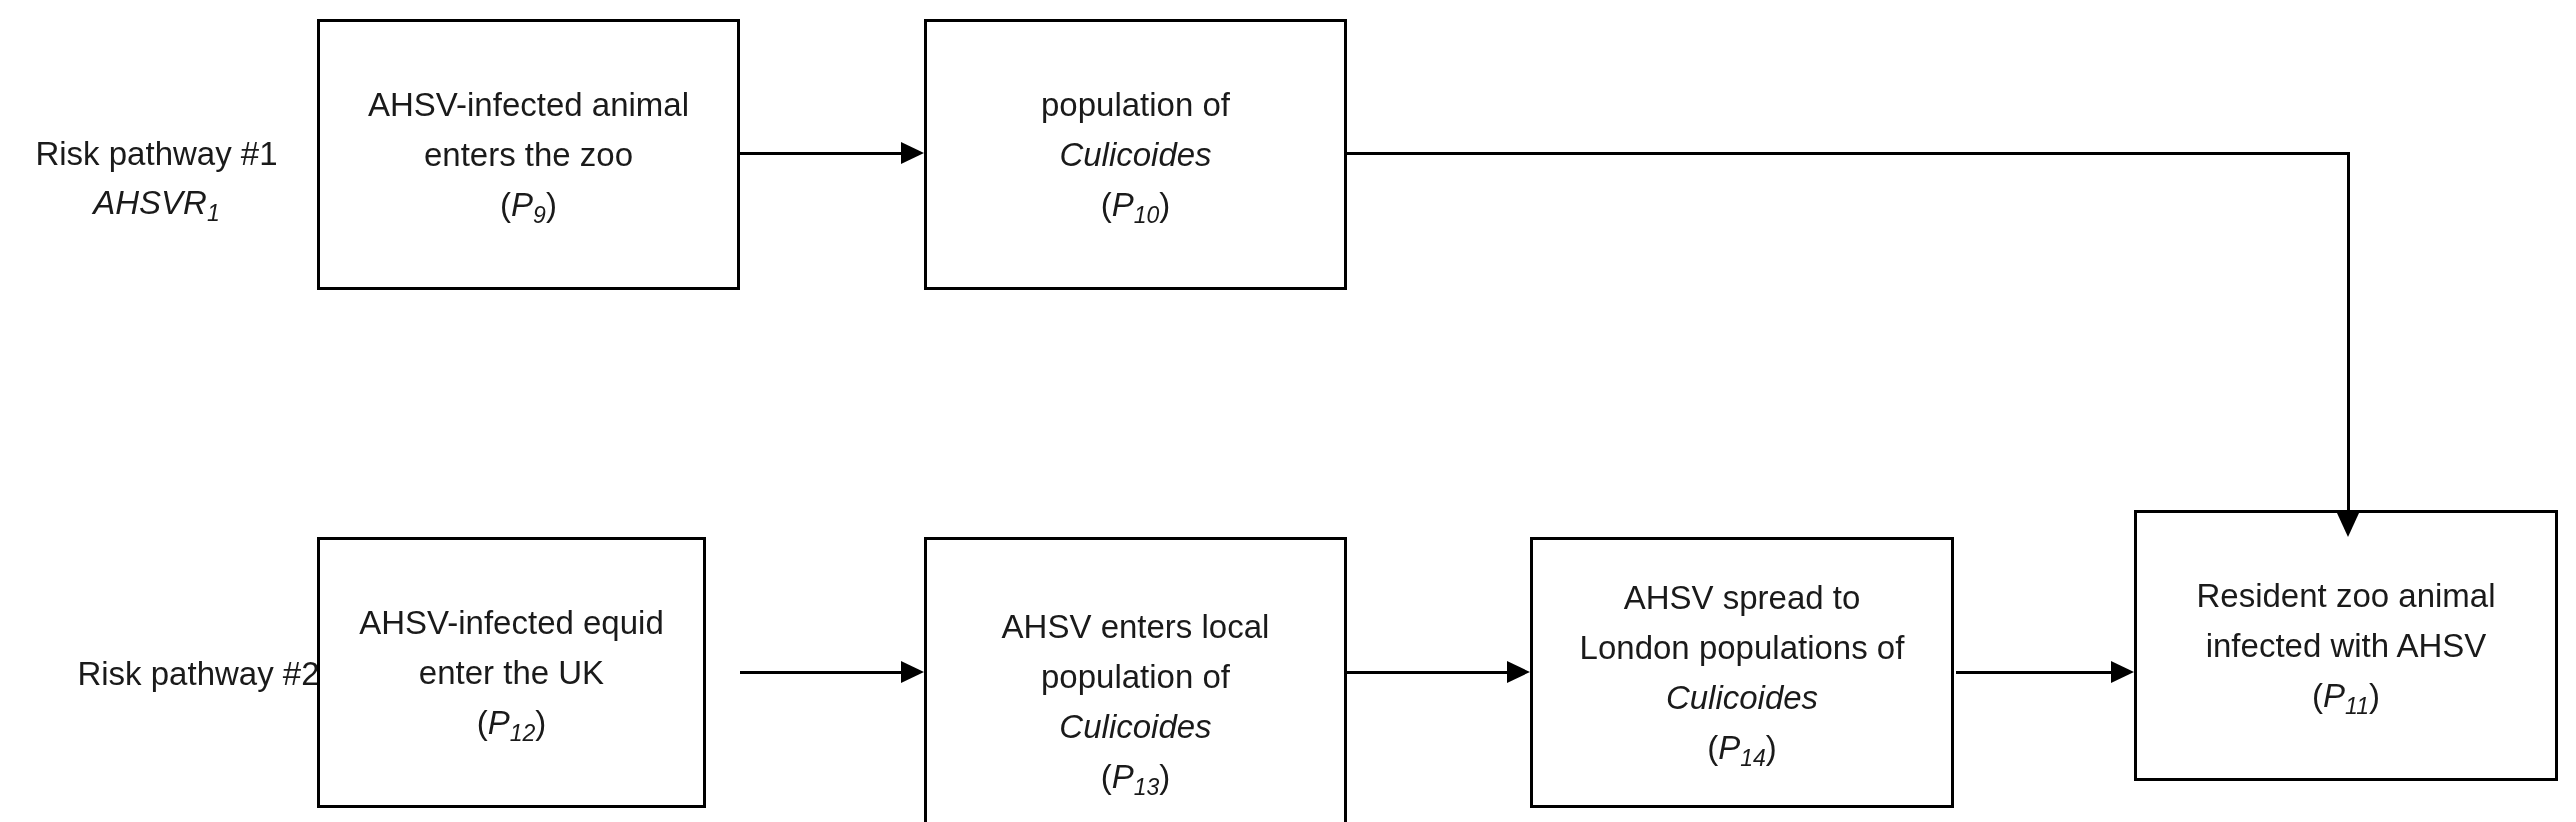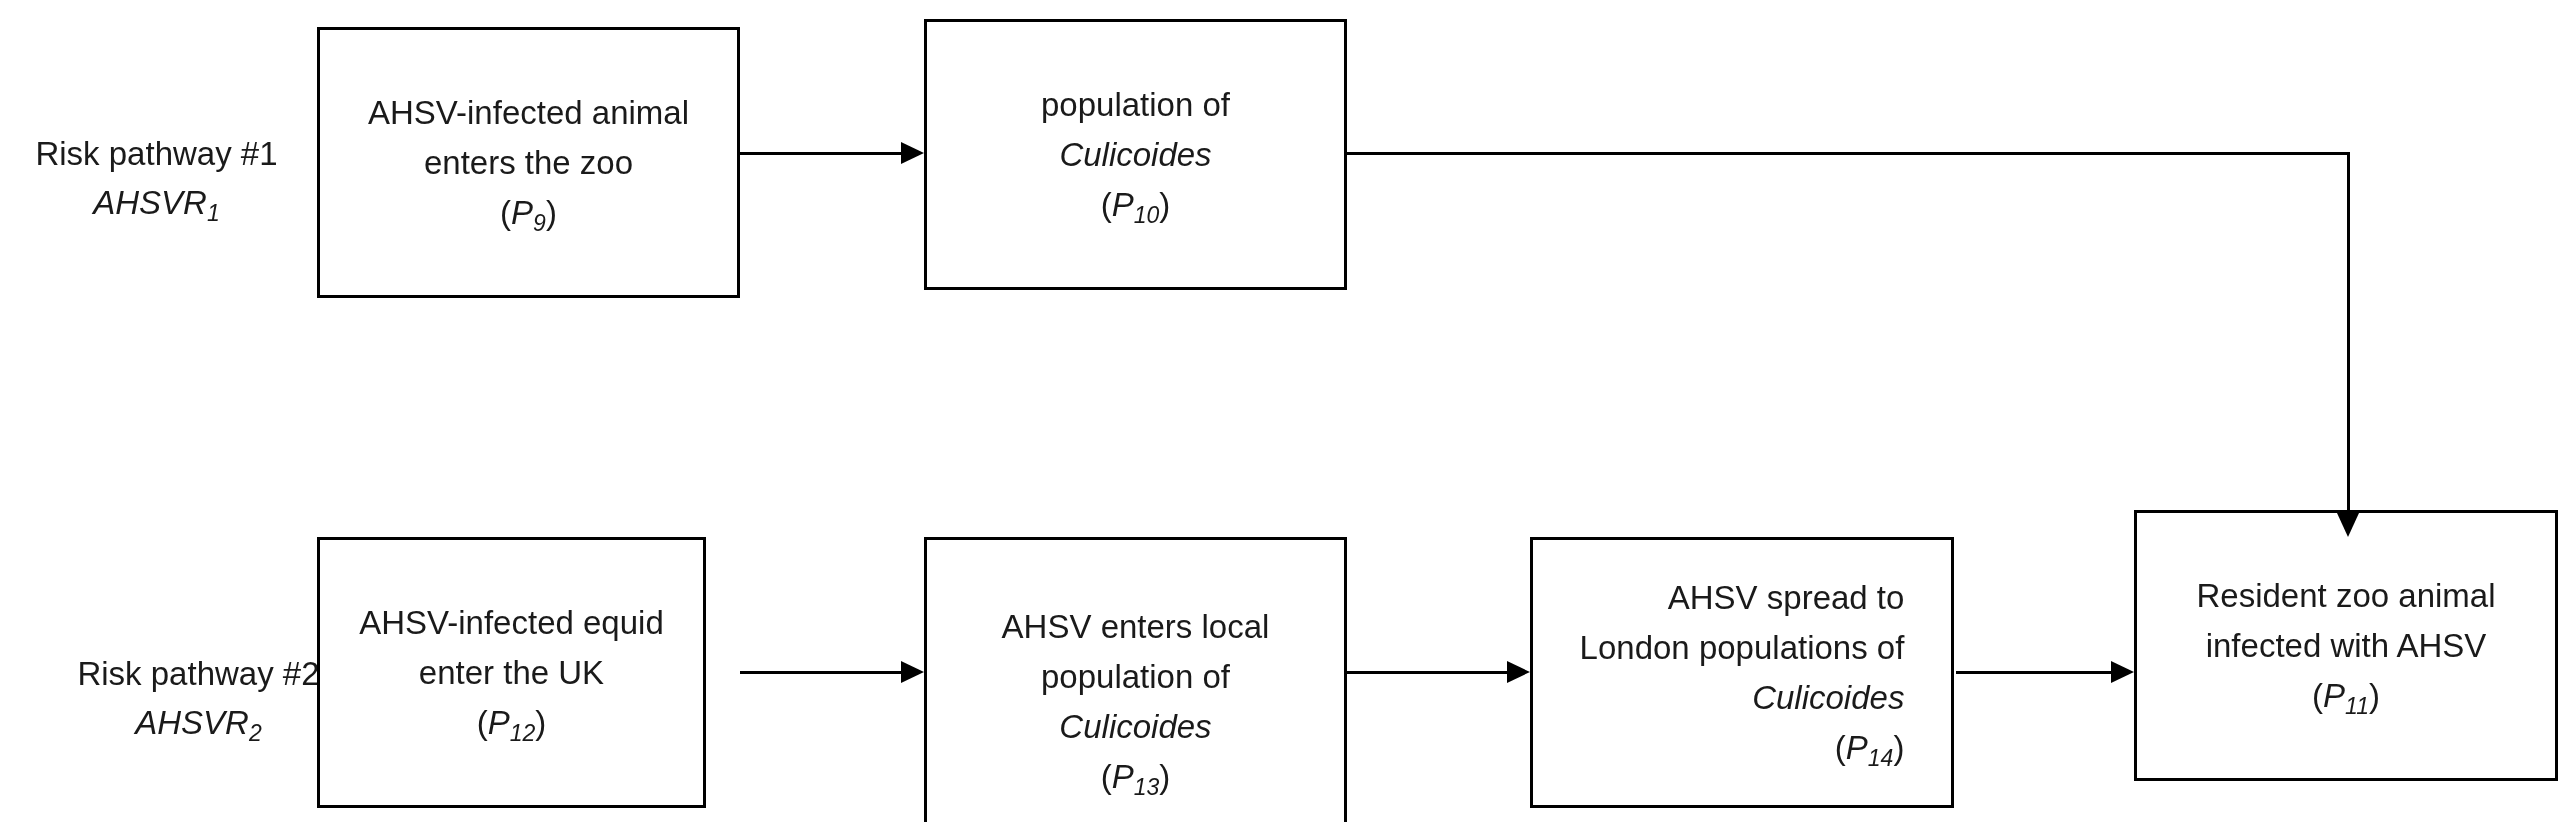--- a/index.html
+++ b/index.html
@@ -75,25 +75,25 @@
   }
   .head-down {
     position: absolute;
     width: 0; height: 0;
     border-left: 11.4px solid transparent;
     border-right: 11.4px solid transparent;
     border-top: 24px solid #000000;
   }
 
   
-  #box-p9  { left: 317px;  top: 27px;  width: 423px; height: 271px; }
+  #box-p9  { left: 317px;  top: 19px;  width: 423px; height: 271px; }
   #box-p10 { left: 924px; top: 19px;  width: 423px; height: 271px; }
   #box-p12 { left: 317px;  top: 537px; width: 389px; height: 271px; }
   #box-p13 { left: 924px; top: 537px; width: 423px; height: 329px; }
-  #box-p14 { left: 1530px; top: 537px; width: 424px; height: 271px; text-align: right; }
+  #box-p14 { left: 1530px; top: 537px; width: 424px; height: 271px; }
   #box-p11 { left: 2134px; top: 510px; width: 424px; height: 271px; align-items: center; }
 
   #label-pathway1 { top: 129px; }
   #label-pathway2 { top: 649px; margin-left: 42px; }
 
   #arrow-p9-p10-line   { left: 740px;  top: 152px; width: 161px; }
   #arrow-p9-p10-head   { left: 901px; top: 142px; }
 
   #arrow-p12-p13-line  { left: 740px;  top: 671px; width: 161px; }
   #arrow-p12-p13-head  { left: 901px; top: 661px; }
@@ -113,21 +113,20 @@
 
 <div id="canvas">
 
   <div class="pathway-label" id="label-pathway1">
     <span class="line">Risk pathway #1</span>
     <span class="line acronym"><span>AHSVR</span><span class="psub">1</span></span>
   </div>
 
   <div class="pathway-label" id="label-pathway2">
     <span class="line">Risk pathway #2</span>
-    <span class="line acronym"><span>AHSVR</span><span class="psub">2</span></span>
   </div>
 
   <div class="box" id="box-p9">
     <div class="box-inner">
       <span class="line">AHSV-infected animal</span>
       <span class="line">enters the zoo</span>
       <span class="line pline"><span>(</span><i>P</i><span class="psub">9</span><span>)</span></span>
     </div>
   </div>
 

